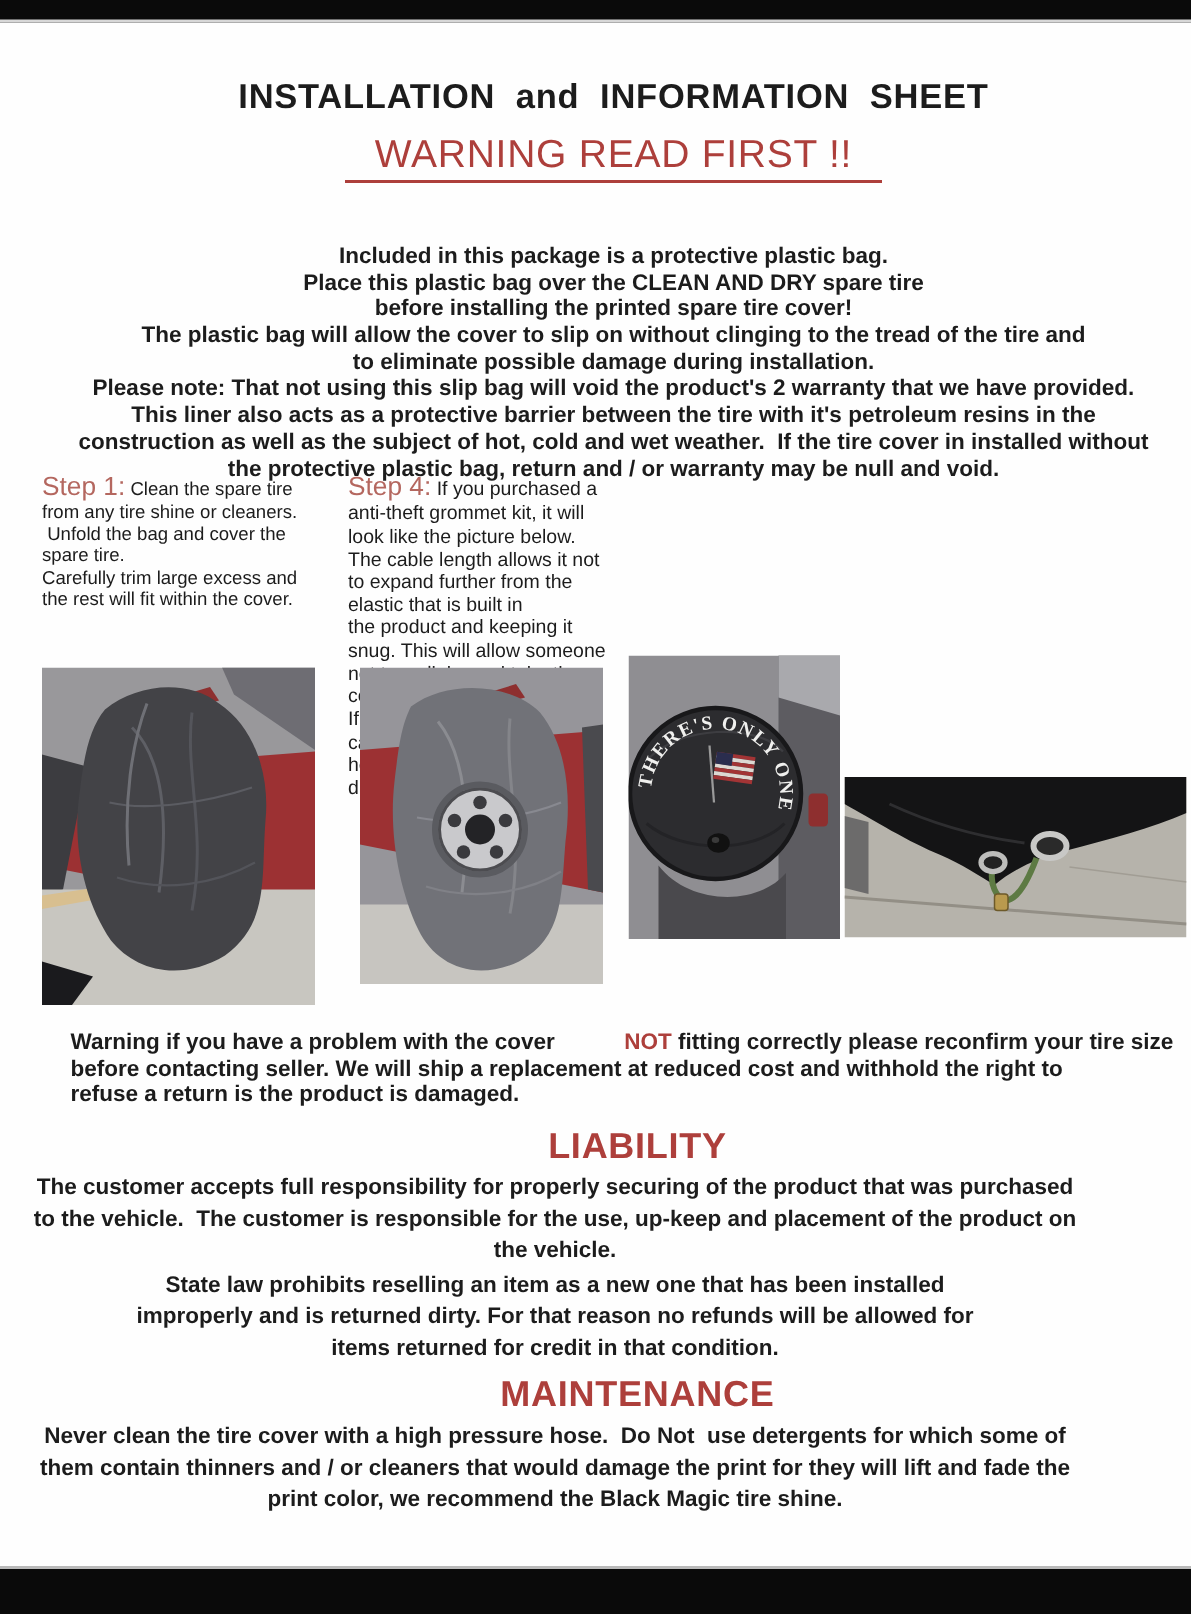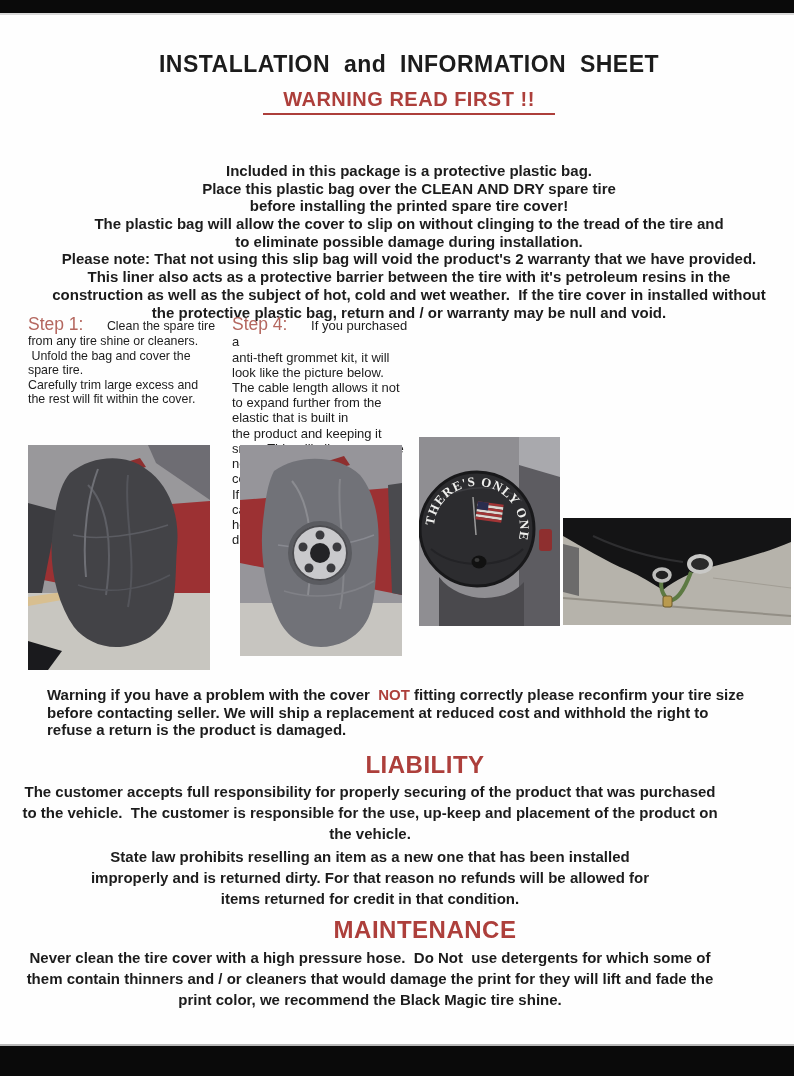--- a/index.html
+++ b/index.html
@@ -15,41 +15,41 @@
   }
   .abs{position:absolute;margin:0;padding-left:12px;}
   .topbar{top:0;left:0;width:794px;height:13px;background:#0a0a0a;border-bottom:2px solid #d8d8d8;}
   .bottombar{left:0;top:1044px;width:794px;height:32px;background:#0a0a0a;border-top:2px solid #b9b9b9;}
   .title{
     top:53px;left:0;width:794px;text-align:center;
     font-size:23px;font-weight:bold;letter-spacing:.5px;white-space:pre;line-height:1;
   }
   .warn-wrap{top:88px;left:0;width:794px;text-align:center;}
   .warn-wrap span{
-    display:inline-block;color:var(--red);font-size:20px;font-weight:bold;
+    display:inline-block;color:var(--red);font-size:26px;font-weight:normal;
     letter-spacing:.5px;border-bottom:2px solid var(--red);padding:0 20px 3px;line-height:1.1;
   }
   .intro{
     top:127px;left:0;width:794px;text-align:center;
     font-size:15px;font-weight:bold;line-height:1.18;white-space:pre-wrap;margin-top:35px;
   }
   .steps{top:314px;left:16px;width:770px;display:flex;gap:8px;}
   .step{line-height:1.17;font-size:13px;}
   .step.s1{width:196px;font-size:12.4px;}
   .step.s2{width:184px;}
   .step.s3{width:198px;}
   .step.s4{width:178px;}
   .step-label{font-size:17.5px;color:var(--steplabel);}
-  .step-body{white-space:pre-wrap;margin-left:20px;}
+  .step-body{white-space:pre-wrap;}
   .photo{position:absolute;display:block;}
   .fit-warning{
     top:686px;left:35px;width:742px;
     font-size:15px;font-weight:bold;line-height:1.18;white-space:pre-wrap;
   }
-  .fit-warning .not{color:var(--red);}
+  .fit-warning .not{color:var(--red);margin-left:38px;}
   .sec-h{
     left:16px;width:794px;text-align:center;
     color:var(--red);font-size:24px;font-weight:bold;letter-spacing:.5px;line-height:1;
   }
   .liab-h{top:753px;}
   .maint-h{top:918px;}
   .centered-para{
     left:0;width:716px;text-align:center;
     font-size:15px;font-weight:bold;line-height:1.4;white-space:pre-wrap;
   }

